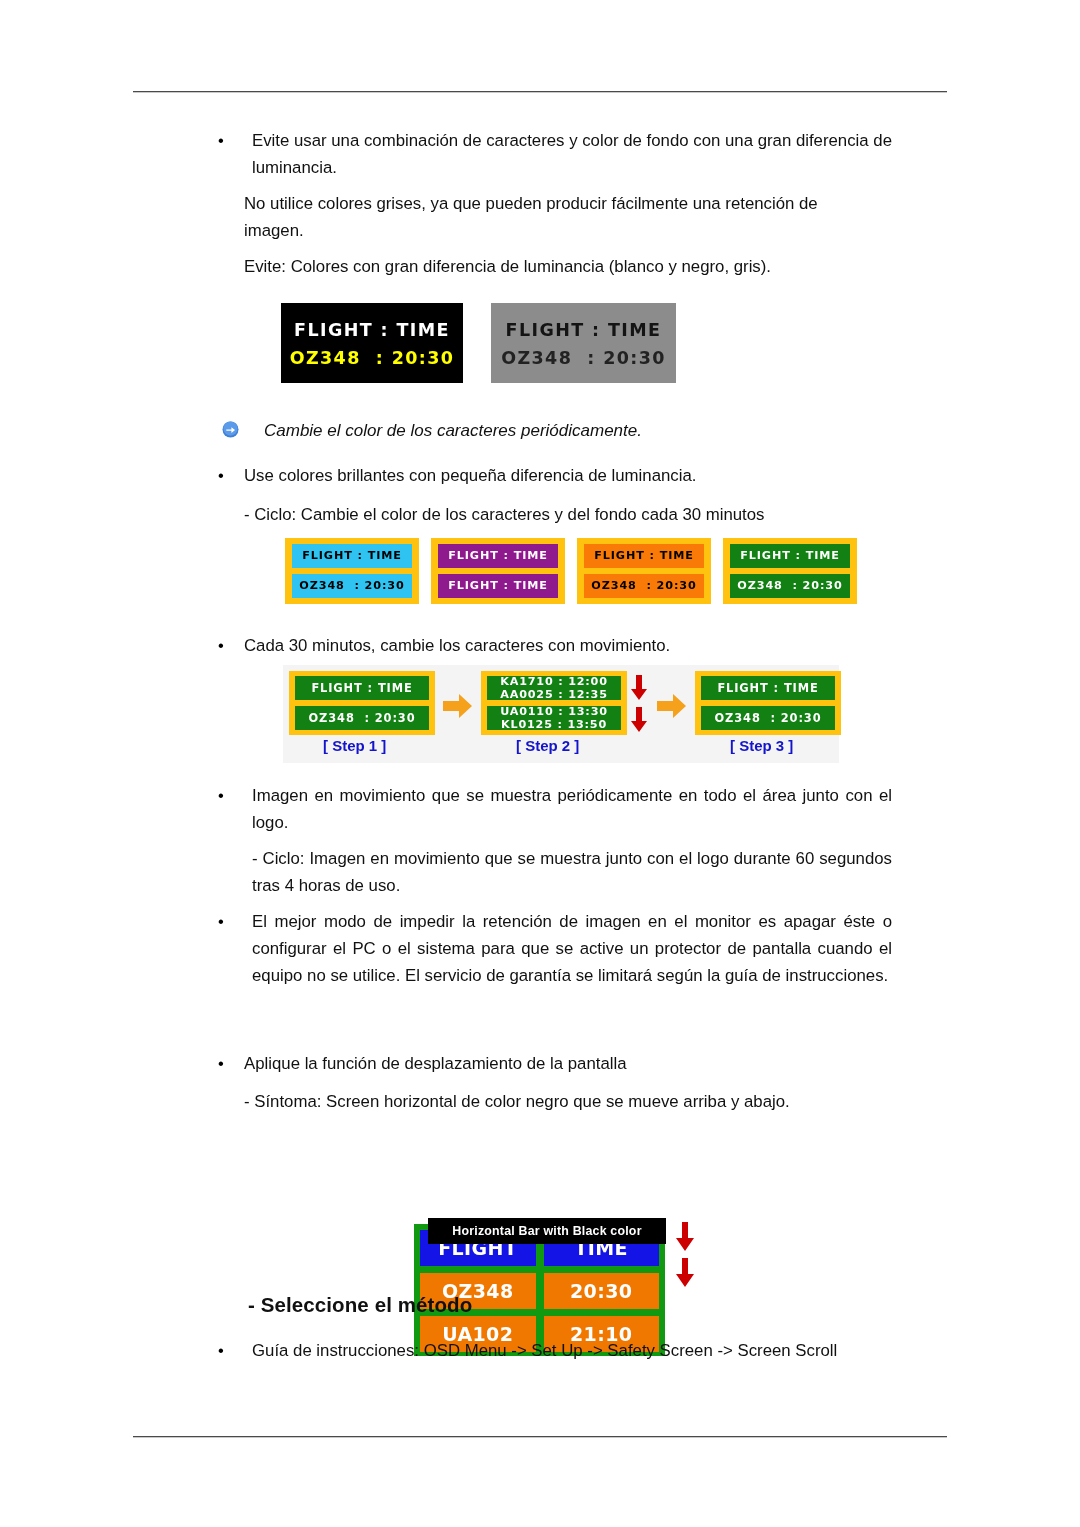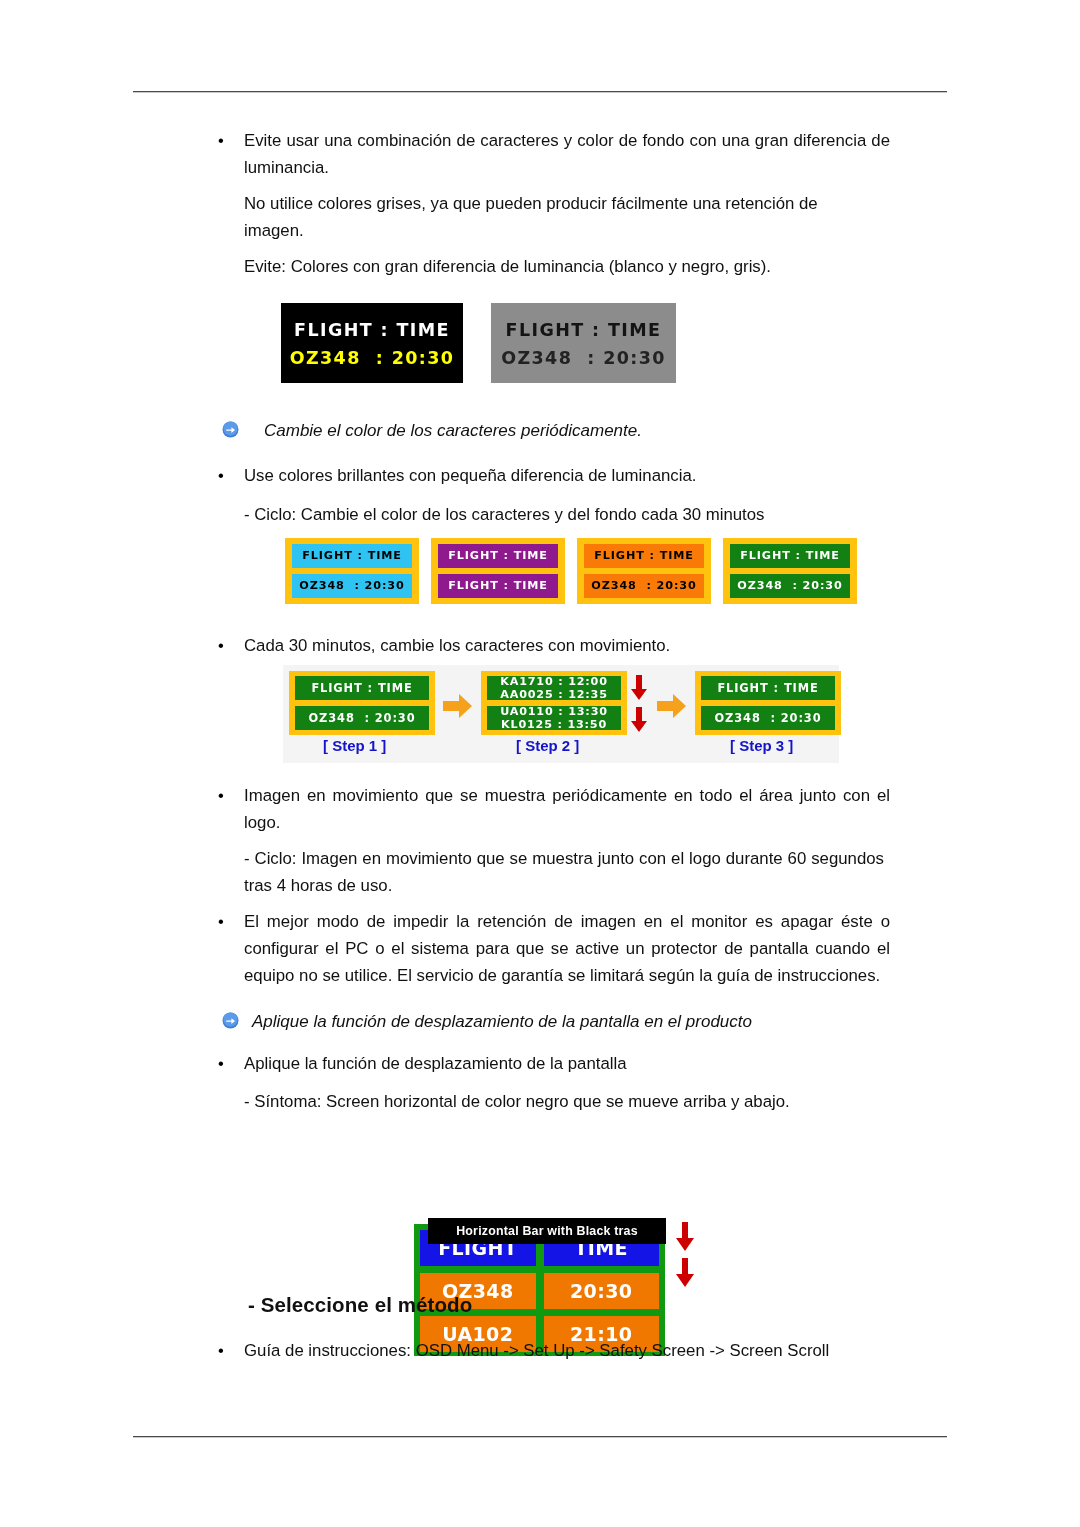--- a/index.html
+++ b/index.html
@@ -62,21 +62,21 @@
   .bullet-text {
     font-size: 16.8px;
     line-height: 27px;
     color: #111111;
   }
   .para {
     font-size: 16.8px;
     line-height: 27px;
     color: #111111;
   }
-  .justify { text-align: justify; text-align-last: left; }
+  .justify { text-align: justify; text-align-last: left; margin-left: 8px; }
 
   
   .arrow-head {
     display: flex;
     align-items: flex-start;
   }
   .arrow-ico {
     flex: 0 0 30px;
     width: 30px;
     padding-top: 3px;
@@ -384,30 +384,20 @@
 
   <div class="blk para justify" style="left:244px; top:845px; width:640px;">- Ciclo: Imagen en movimiento que se muestra junto con el logo durante 60 segundos tras 4 horas de uso.</div>
 
   <div class="blk" style="left:212px; top:908px; width:680px;">
     <div class="bullet-row">
       <div class="bullet-dot">•</div>
       <div class="bullet-text justify" style="width:646px;">El mejor modo de impedir la retención de imagen en el monitor es apagar éste o configurar el PC o el sistema para que se active un protector de pantalla cuando el equipo no se utilice. El servicio de garantía se limitará según la guía de instrucciones.</div>
     </div>
   </div>
 
-  <div class="blk arrow-head" style="left:222px; top:1009px; width:680px;">
-    <div class="arrow-ico">
-      <svg width="17" height="17" viewBox="0 0 17 17">
-        <circle cx="8.5" cy="8.5" r="8" fill="#3f7fd6"></circle>
-        <circle cx="8.5" cy="7.6" r="7.1" fill="#5b9bea"></circle>
-        <path d="M4.3 8.5 h5.1 V6.2 l3.6 2.9 -3.6 2.9 V9.7 H4.3 Z" fill="#ffffff"></path>
-      </svg>
-    </div>
-    <div class="arrow-head-text">Aplique la función de desplazamiento de la pantalla en el producto</div>
-  </div>
 
   <div class="blk" style="left:212px; top:1050px; width:680px;">
     <div class="bullet-row">
       <div class="bullet-dot">•</div>
       <div class="bullet-text" style="width:646px;">Aplique la función de desplazamiento de la pantalla</div>
     </div>
   </div>
 
   <div class="blk para" style="left:244px; top:1088px; width:660px;">- Síntoma: Screen horizontal de color negro que se mueve arriba y abajo.</div>
 
@@ -420,21 +410,21 @@
       <div class="hb-row">
         <div class="hb-cell hb-orange">OZ348</div>
         <div class="hb-cell hb-orange">20:30</div>
       </div>
       <div class="hb-row">
         <div class="hb-cell hb-orange">UA102</div>
         <div class="hb-cell hb-orange">21:10</div>
       </div>
     </div>
 
-    <div class="hb-bar">Horizontal Bar with Black tras</div>
+    <div class="hb-bar">Horizontal Bar with Black color</div>
 
     <div class="red-arrow" style="left:262px; top:4px;">
       <svg width="18" height="30" viewBox="0 0 18 30">
         <path d="M6 0 h6 v16 h6 L9 29 0 16 h6 Z" fill="#cc0000"></path>
       </svg>
     </div>
     <div class="red-arrow" style="left:262px; top:40px;">
       <svg width="18" height="30" viewBox="0 0 18 30">
         <path d="M6 0 h6 v16 h6 L9 29 0 16 h6 Z" fill="#cc0000"></path>
       </svg>

